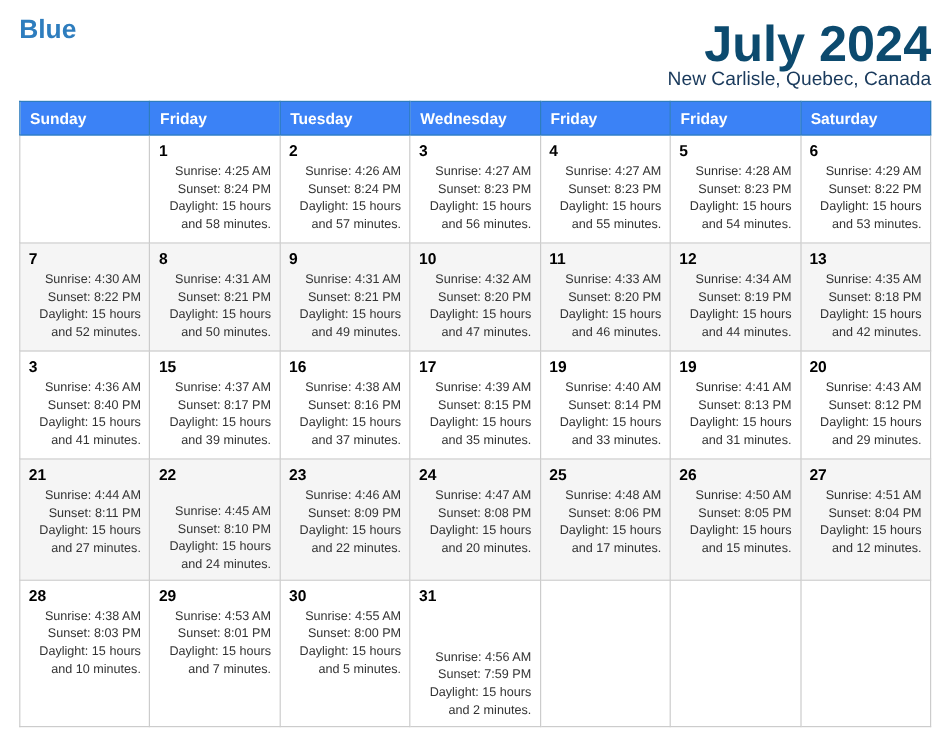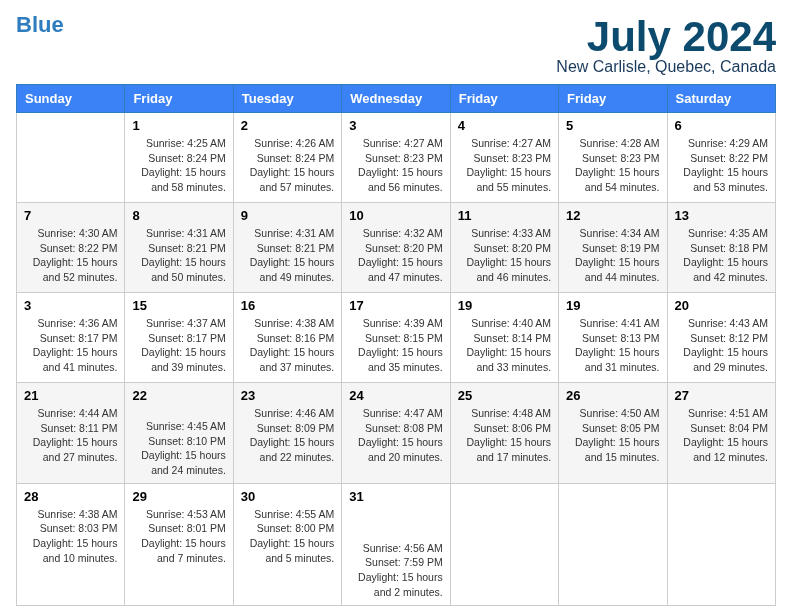--- a/index.html
+++ b/index.html
@@ -204,21 +204,21 @@
           <div class="day-info" style="white-space: pre-line;">Sunrise: 4:35 AM
 Sunset: 8:18 PM
 Daylight: 15 hours
 and 42 minutes.</div>
         </td>
       </tr>
       <tr>
         <td>
           <div class="day-number">3</div>
           <div class="day-info" style="white-space: pre-line;">Sunrise: 4:36 AM
-Sunset: 8:17 PM
+Sunset: 8:40 PM
 Daylight: 15 hours
 and 41 minutes.</div>
         </td>
         <td>
           <div class="day-number">15</div>
           <div class="day-info" style="white-space: pre-line;">Sunrise: 4:37 AM
 Sunset: 8:17 PM
 Daylight: 15 hours
 and 39 minutes.</div>
         </td>

